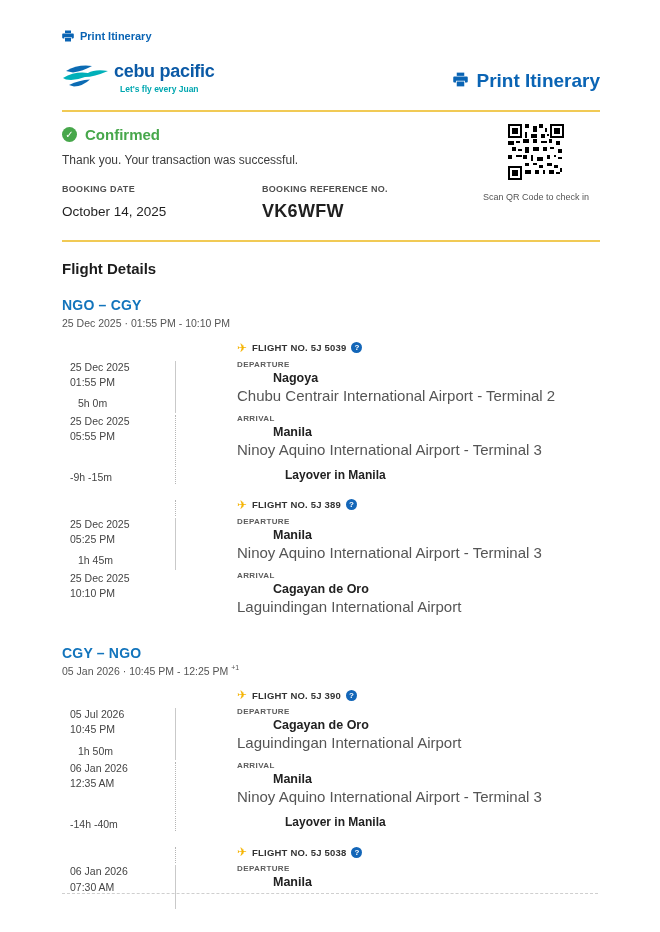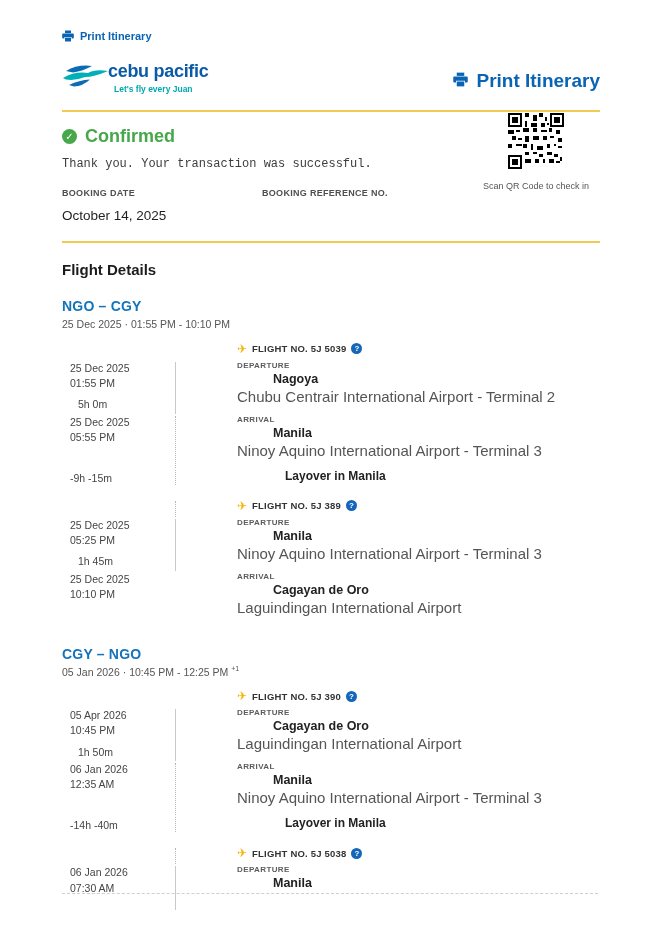--- a/index.html
+++ b/index.html
@@ -9,38 +9,38 @@
   .content { padding:0 60px 0 62px; }
 
   .page-title { padding-top:36px; font-size:23px; font-weight:bold; color:#0b559e; letter-spacing:0.2px; }
 
   .print-link { margin-top:30px; display:inline-flex; align-items:center; gap:6px;
     color:#0a64b4; font-size:11px; font-weight:bold; cursor:pointer; }
   .print-link svg { display:block; }
 
   .header-row { display:flex; justify-content:space-between; align-items:center; margin-top:16px;
     border-bottom:2px solid #f1ca55; padding-bottom:10px; }
-  .logo { display:flex; align-items:flex-start; }
+  .logo { display:flex; align-items:flex-start; gap:6px; }
   .logo-text-col { display:flex; flex-direction:column; }
   .logo-name { font-size:18px; font-weight:bold; color:#0b5aa6; letter-spacing:-0.3px; line-height:1.1; }
   .logo-tagline { font-size:8.5px; font-weight:bold; color:#00a7b0; margin-top:2px; padding-left:6px; }
   .print-big { display:flex; align-items:center; gap:8px; font-size:19px; font-weight:bold; color:#0a64b4; cursor:pointer; }
 
   .confirm-section { position:relative; padding:14px 0 18px; border-bottom:2px solid #f1ca55; }
   .status-line { display:flex; align-items:center; gap:8px; }
   .check-circle { width:15px; height:15px; border-radius:50%; background:#47a74b; color:#fff;
     font-size:10px; display:flex; align-items:center; justify-content:center; line-height:1; }
-  .status-text { font-size:18px; font-weight:bold; color:#47a74b; }
-  .confirm-msg { margin-top:10px; font-size:12px; color:#3c3c3c;font-family:Liberation Mono, monospace; }
+  .status-text { font-size:15px; font-weight:bold; color:#47a74b; }
+  .confirm-msg { margin-top:10px; font-size:12px; color:#3c3c3c; }
   .booking-row { display:flex; margin-top:17px; }
   .booking-col1 { width:200px; }
   .b-label { font-size:9px; font-weight:bold; color:#4f4f4f; letter-spacing:0.3px; }
   .b-date { margin-top:10px; font-size:13.5px; color:#1f1f1f; }
   .b-ref { margin-top:7px; font-size:18px; font-weight:bold; color:#1f1f1f; letter-spacing:0.3px; }
-  .qr-block { position:absolute; top:1px; right:4px; width:120px; text-align:center; }
+  .qr-block { position:absolute; top:12px; right:4px; width:120px; text-align:center; }
   .qr-block svg { display:block; margin:0 auto; }
   .qr-caption { margin-top:12px; font-size:9px; color:#555; }
 
   .fd-heading { margin-top:18px; font-size:15px; font-weight:bold; color:#1c1c1c; }
 
   .journey { margin-top:20px; }
   .route { font-size:14px; font-weight:bold; color:#1274bc; letter-spacing:0.2px; }
   .schedule { margin-top:3px; font-size:10.5px; color:#555; }
   .schedule sup { font-size:7px; }
 
@@ -116,20 +116,21 @@
         <span class="status-text">Confirmed</span>
       </div>
       <div class="confirm-msg">Thank you. Your transaction was successful.</div>
       <div class="booking-row">
         <div class="booking-col1">
           <div class="b-label">BOOKING DATE</div>
           <div class="b-date">October 14, 2025</div>
         </div>
         <div>
           <div class="b-label">BOOKING REFERENCE NO.</div>
+          <div class="b-ref">VK6WFW</div>
         </div>
       </div>
       <div class="qr-block">
         <svg width="56" height="56" viewBox="0 0 29 29" shape-rendering="crispEdges">
           <rect x="0" y="0" width="29" height="29" fill="#fff"></rect>
           <g fill="#000">
             <rect x="0" y="0" width="7" height="7"></rect>
               <rect x="22" y="0" width="7" height="7"></rect>
               <rect x="0" y="22" width="7" height="7"></rect>
           </g>
@@ -297,21 +298,21 @@
             <div class="mid"></div>
           <div class="fheader">
             <span class="plane">✈</span>
             <span class="fno">FLIGHT NO. 5J 390</span>
             <span class="info-dot">?</span>
           </div>
         </div>
 
         <div class="trow">
           <div class="tleft">
-            <div>05 Apr 2026</div>
+            <div>05 Jul 2026</div>
             <div>10:45 PM</div>
             <div class="dur">1h 50m</div>
           </div>
           <div class="mid solid"></div>
           <div class="point">
             <div class="flabel">DEPARTURE</div>
             <div class="city">Cagayan de Oro</div>
             <div class="airport">Laguindingan International Airport</div>
           </div>
         </div>

